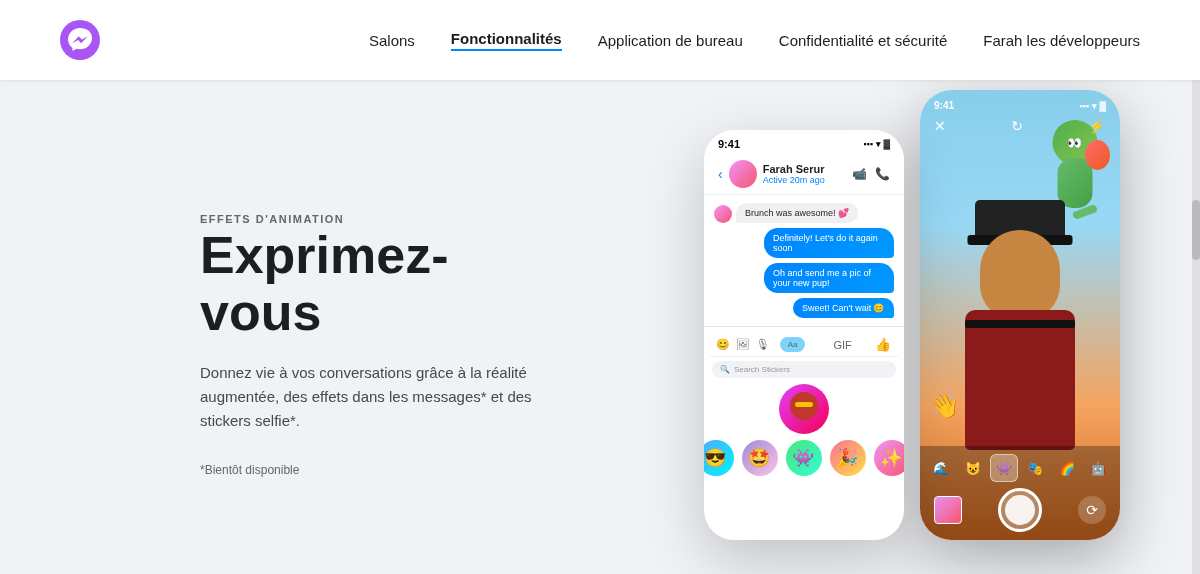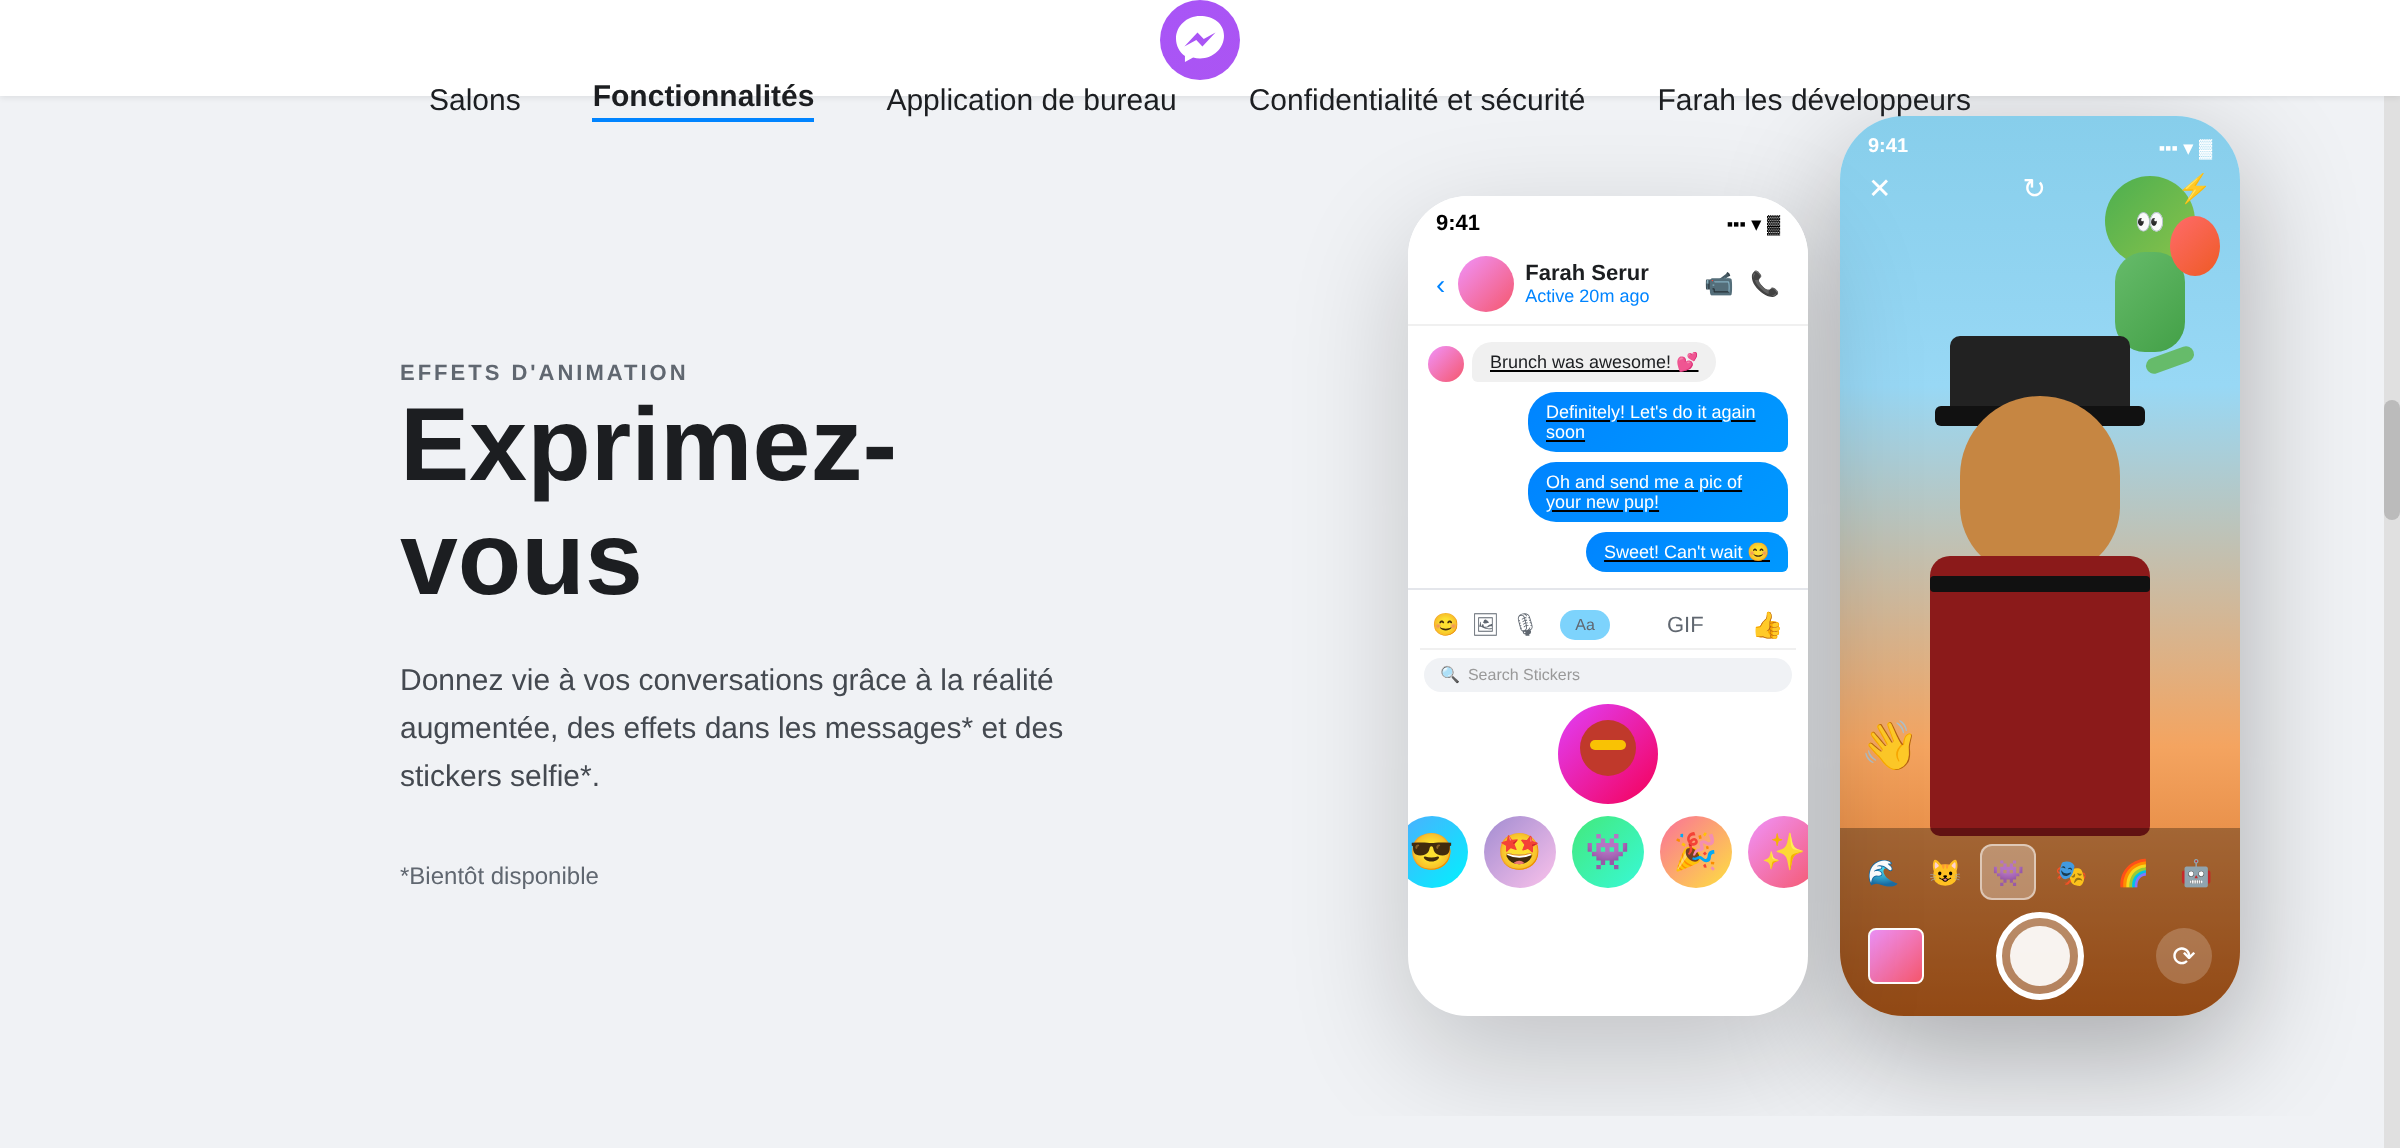--- a/index.html
+++ b/index.html
@@ -8,29 +8,28 @@
       background: #f0f2f5;
       width: 1200px;
       height: 574px;
       overflow: hidden;
       position: relative;
     }
 
     
     .header {
       background: white;
-      height: 48px;
+      height: 80px;
       display: flex;
       align-items: center;
       justify-content: space-between;
       padding: 0 60px;
       box-shadow: 0 1px 3px rgba(0,0,0,0.08);
       position: relative;
       z-index: 10;
-      flex-direction: column;
     }
     .logo-area {
       display: flex;
       align-items: center;
     }
     .messenger-logo {
       width: 40px;
       height: 40px;
     }
     .nav {
@@ -164,21 +163,20 @@
     .chat-status { font-size: 9px; color: #0084ff; }
     .chat-icons { display: flex; gap: 8px; }
     .chat-icon-btn { color: #0084ff; font-size: 12px; }
     .messages-area {
       padding: 8px 10px;
       background: white;
       flex: 1;
       display: flex;
       flex-direction: column;
       gap: 5px;
-      text-decoration: underline;
     }
     .msg-left {
       display: flex;
       align-items: flex-end;
       gap: 4px;
     }
     .msg-avatar-small {
       width: 18px;
       height: 18px;
       border-radius: 50%;

